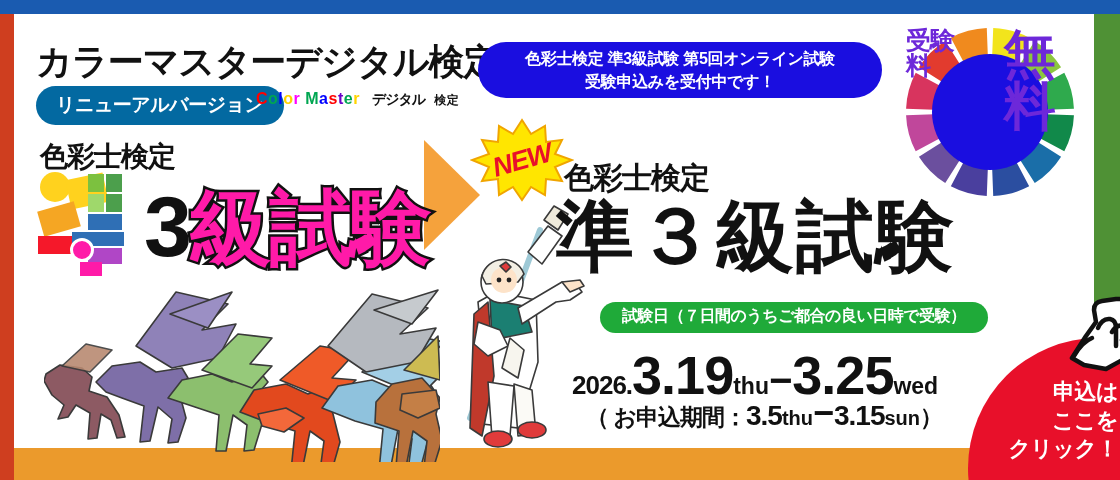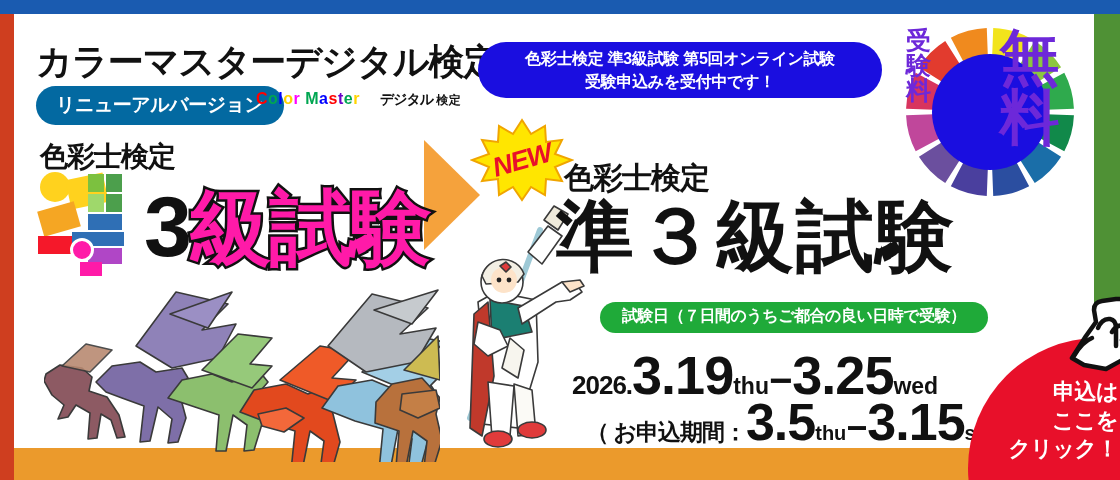--- a/index.html
+++ b/index.html
@@ -29,22 +29,22 @@
     background:#0369a1; color:#fff; border-radius:22px;
     padding:6px 20px 7px; font-size:19px; font-weight:bold;
     letter-spacing:-0.5px; white-space:nowrap; z-index:20;
   }
   .cm-logo {
     position:absolute; left:256px; top:90px;
     font-size:16px; font-weight:bold; white-space:nowrap; z-index:20;
     letter-spacing:0.5px;
   }
   .cm-logo .ch { display:inline-block; }
-  .cm-logo .jp { color:#111; font-size:14px; margin-left:20px; letter-spacing:-1px;}
-  .cm-logo .jp2{ color:#111; font-size:12px; margin-left:3px;}
+  .cm-logo .jp { color:#111; font-size:14px; margin-left:12px; letter-spacing:-1px;}
+  .cm-logo .jp2{ color:#111; font-size:12px; margin-left:9px;}
 
   
   .left-sub {
     position:absolute; left:40px; top:138px;
     font-size:28px; font-weight:bold; color:#111; letter-spacing:-1px;
     white-space:nowrap; z-index:20;
   }
   .left-grade {
     position:absolute; left:34px; top:168px;
     white-space:nowrap; z-index:20; display:flex; align-items:flex-end;
@@ -127,34 +127,34 @@
   }
   .date-main .yr  { font-size:26px; letter-spacing:-1px; }
   .date-main .big { font-size:54px; letter-spacing:-1px; }
   .date-main .wd  { font-size:23px; font-weight:bold; }
   .date-main .dash{ font-size:40px; }
   .date-sub {
     position:absolute; left:586px; top:392px; z-index:20;
     white-space:nowrap; color:#111; font-weight:bold;
   }
   .date-sub .p  { font-size:23px; letter-spacing:-1px;}
-  .date-sub .big{ font-size:52px; letter-spacing:-1px;}
+  .date-sub .big{ font-size:28px; letter-spacing:-1px;}
   .date-sub .wd { font-size:20px;}
   .date-sub .dash{font-size:36px;}
 
   
   .wheel { position:absolute; left:906px; top:28px; width:168px; height:168px; z-index:22;}
   .wheel svg { display:block; }
   .wheel .cap {
     position:absolute; left:0; top:0; width:168px; height:168px;
     display:flex; flex-direction:row; align-items:flex-start; justify-content:center;
     color:#6d28d9; font-weight:bold; line-height:1;
   }
   .wheel .cap .l1 { font-size:25px; letter-spacing:-1px; margin-bottom:3px;}
-  .wheel .cap .l2 { font-size:60px; letter-spacing:-1px;margin-left:48px; }
+  .wheel .cap .l2 { font-size:52px; letter-spacing:-1px;margin-left:48px; }
 
   
   .clickcircle {
     position:absolute; left:968px; top:338px; width:260px; height:260px;
     border-radius:50%; background:#e8102a; z-index:30;
   }
   .clicktext {
     position:absolute; left:986px; top:378px; width:132px; z-index:32;
     color:#fff; font-weight:bold; font-size:22px; line-height:1.3;
     text-align:right; letter-spacing:-0.5px;

